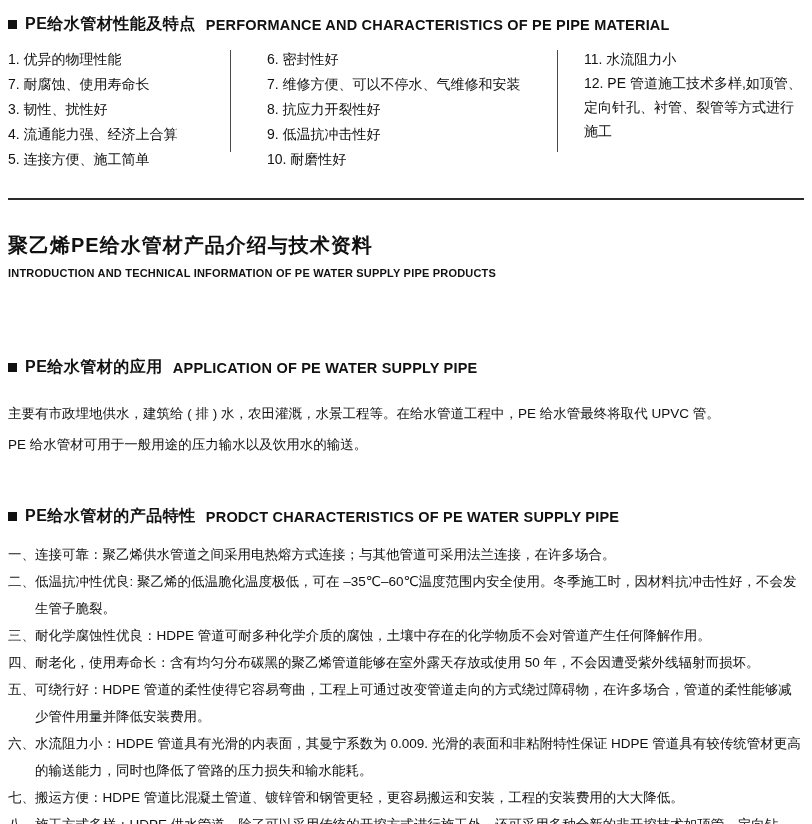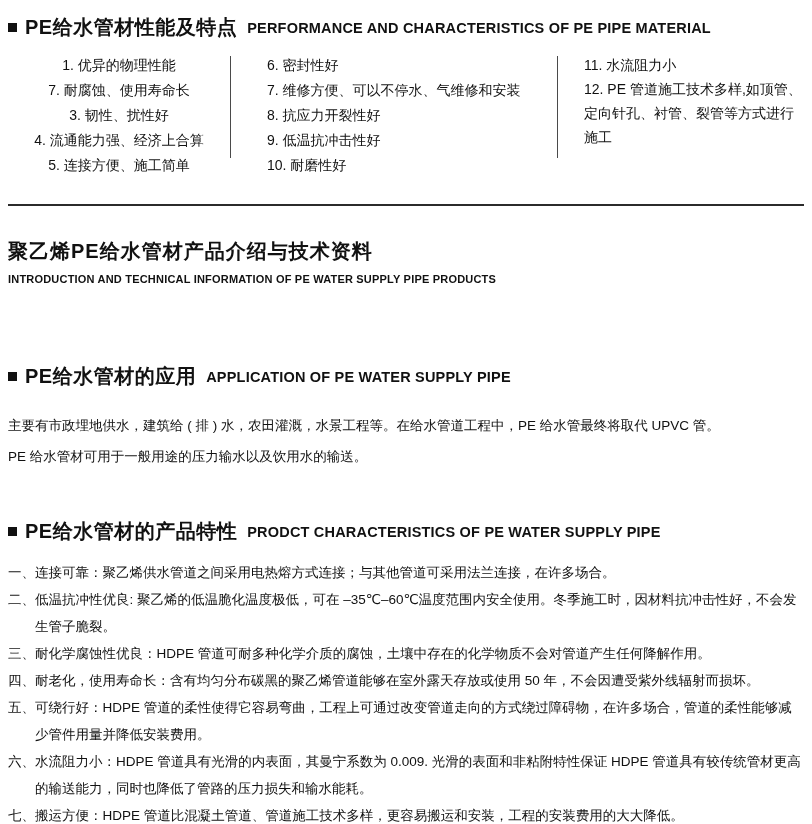--- a/index.html
+++ b/index.html
@@ -7,28 +7,28 @@
     width:812px;height:824px;overflow:hidden;
     font-family:"Liberation Sans","DejaVu Sans",sans-serif;
     color:#111111;
     -webkit-font-smoothing:antialiased;
   }
   .page{padding:14px 8px 0 8px;}
 
   
   .sec-head{display:flex;align-items:center;margin:0;font-weight:bold;}
   .sq{width:9px;height:9px;background:#111;flex:none;margin-right:8px;}
-  .head-zh{font-size:20px;letter-spacing:0.5px;white-space:nowrap;}
+  .head-zh{font-size:16px;letter-spacing:0.5px;white-space:nowrap;}
   .head-en{font-size:14.5px;margin-left:10px;letter-spacing:0.2px;white-space:nowrap;}
 
   
   .cols{display:flex;margin-top:12px;}
   .col{list-style:none;margin:0;padding:0;font-size:14px;}
   .col li{line-height:25px;}
-  .col-1{width:222px;flex:none;text-align:center;}
+  .col-1{width:222px;flex:none;}
   .vdiv{width:1px;background:#4a4a4a;height:102px;margin-top:3px;flex:none;}
   .col-2{width:326px;flex:none;padding-left:36px;box-sizing:border-box;}
   .col-3{flex:1;padding-left:26px;box-sizing:border-box;}
   .col-3 li{line-height:24px;}
 
   .rule{border:none;border-top:2px solid #2b2b2b;margin:26px 0 0 0;}
 
   .main-title{margin-top:32px;font-size:20px;font-weight:bold;letter-spacing:1px;}
   .main-subtitle{margin-top:8px;font-size:11px;font-weight:bold;letter-spacing:0.2px;}
 
@@ -94,17 +94,17 @@
     <span class="head-zh">PE给水管材的产品特性</span>
     <span class="head-en">PRODCT CHARACTERISTICS OF PE WATER SUPPLY PIPE</span>
   </div>
   <div class="char-list">
     <p class="char-item">一、连接可靠：聚乙烯供水管道之间采用电热熔方式连接；与其他管道可采用法兰连接，在许多场合。</p>
     <p class="char-item">二、低温抗冲性优良: 聚乙烯的低温脆化温度极低，可在 –35℃–60℃温度范围内安全使用。冬季施工时，因材料抗冲击性好，不会发生管子脆裂。</p>
     <p class="char-item">三、耐化学腐蚀性优良：HDPE 管道可耐多种化学介质的腐蚀，土壤中存在的化学物质不会对管道产生任何降解作用。</p>
     <p class="char-item">四、耐老化，使用寿命长：含有均匀分布碳黑的聚乙烯管道能够在室外露天存放或使用 50 年，不会因遭受紫外线辐射而损坏。</p>
     <p class="char-item">五、可绕行好：HDPE 管道的柔性使得它容易弯曲，工程上可通过改变管道走向的方式绕过障碍物，在许多场合，管道的柔性能够减少管件用量并降低安装费用。</p>
     <p class="char-item">六、水流阻力小：HDPE 管道具有光滑的内表面，其曼宁系数为 0.009. 光滑的表面和非粘附特性保证 HDPE 管道具有较传统管材更高的输送能力，同时也降低了管路的压力损失和输水能耗。</p>
-    <p class="char-item">七、搬运方便：HDPE 管道比混凝土管道、管道施工技术多样，更容易搬运和安装，工程的安装费用的大大降低。</p>
+    <p class="char-item">七、搬运方便：HDPE 管道比混凝土管道、镀锌管和钢管更轻，更容易搬运和安装，工程的安装费用的大大降低。</p>
     <p class="char-item">八、施工方式多样：HDPE 供水管道，除了可以采用传统的开挖方式进行施工外，还可采用多种全新的非开挖技术如顶管、定向钻孔、衬管、裂管等方式进行施工，因此 HDPE 管道应用领域更为广泛</p>
   </div>
 
 </div>
 
 </body></html>

